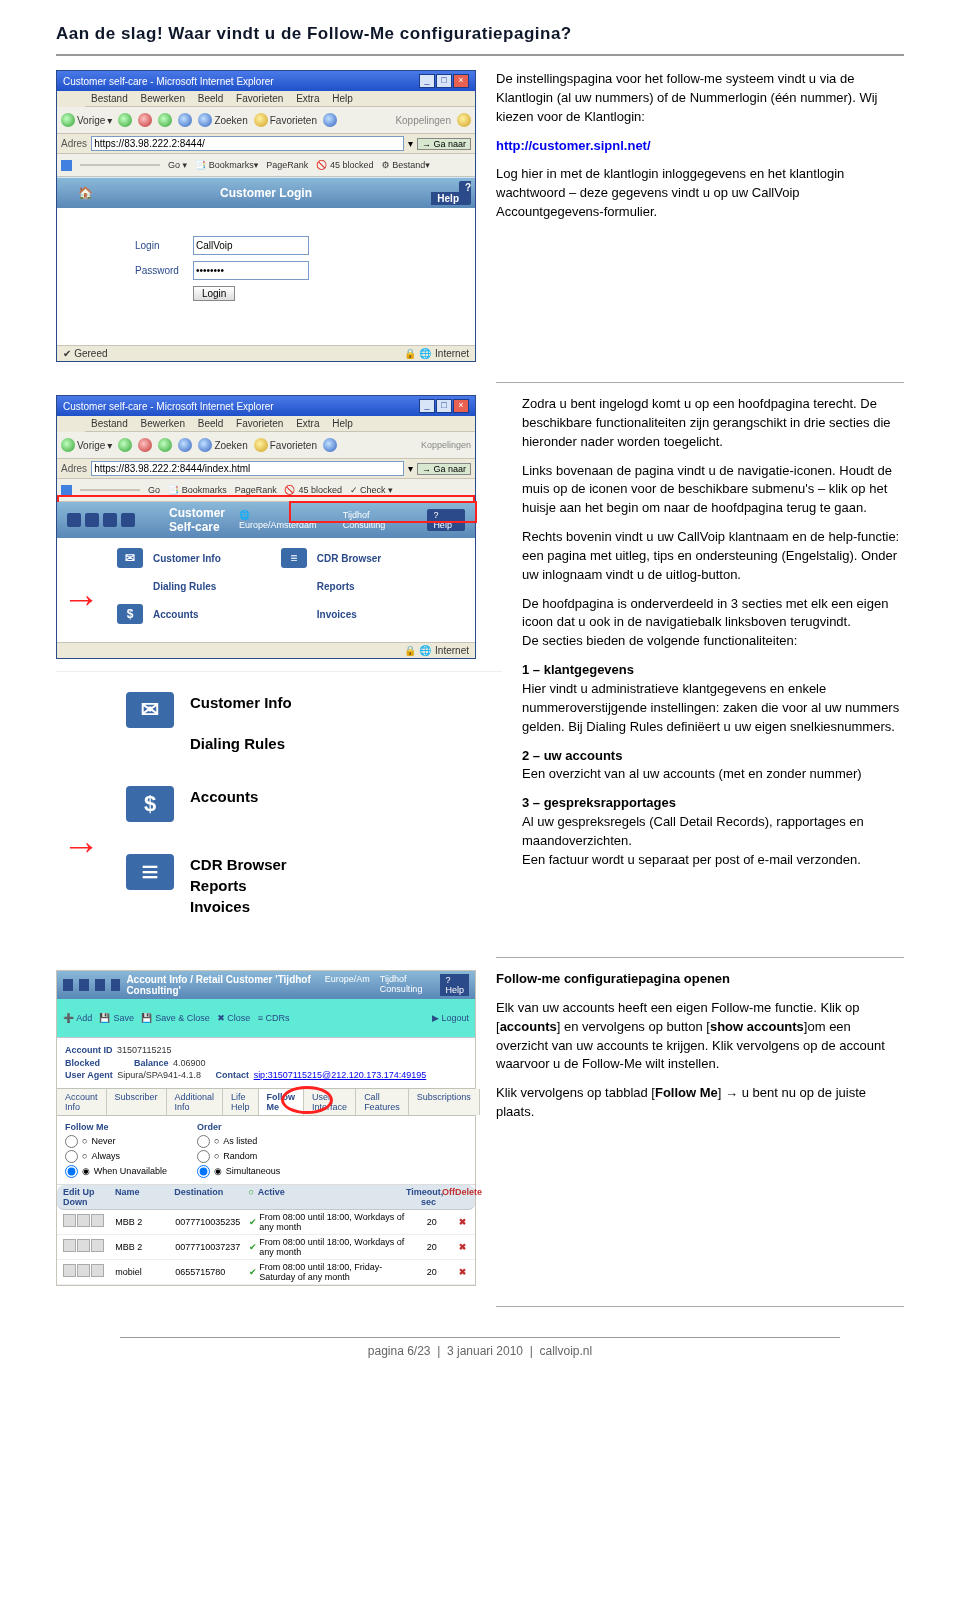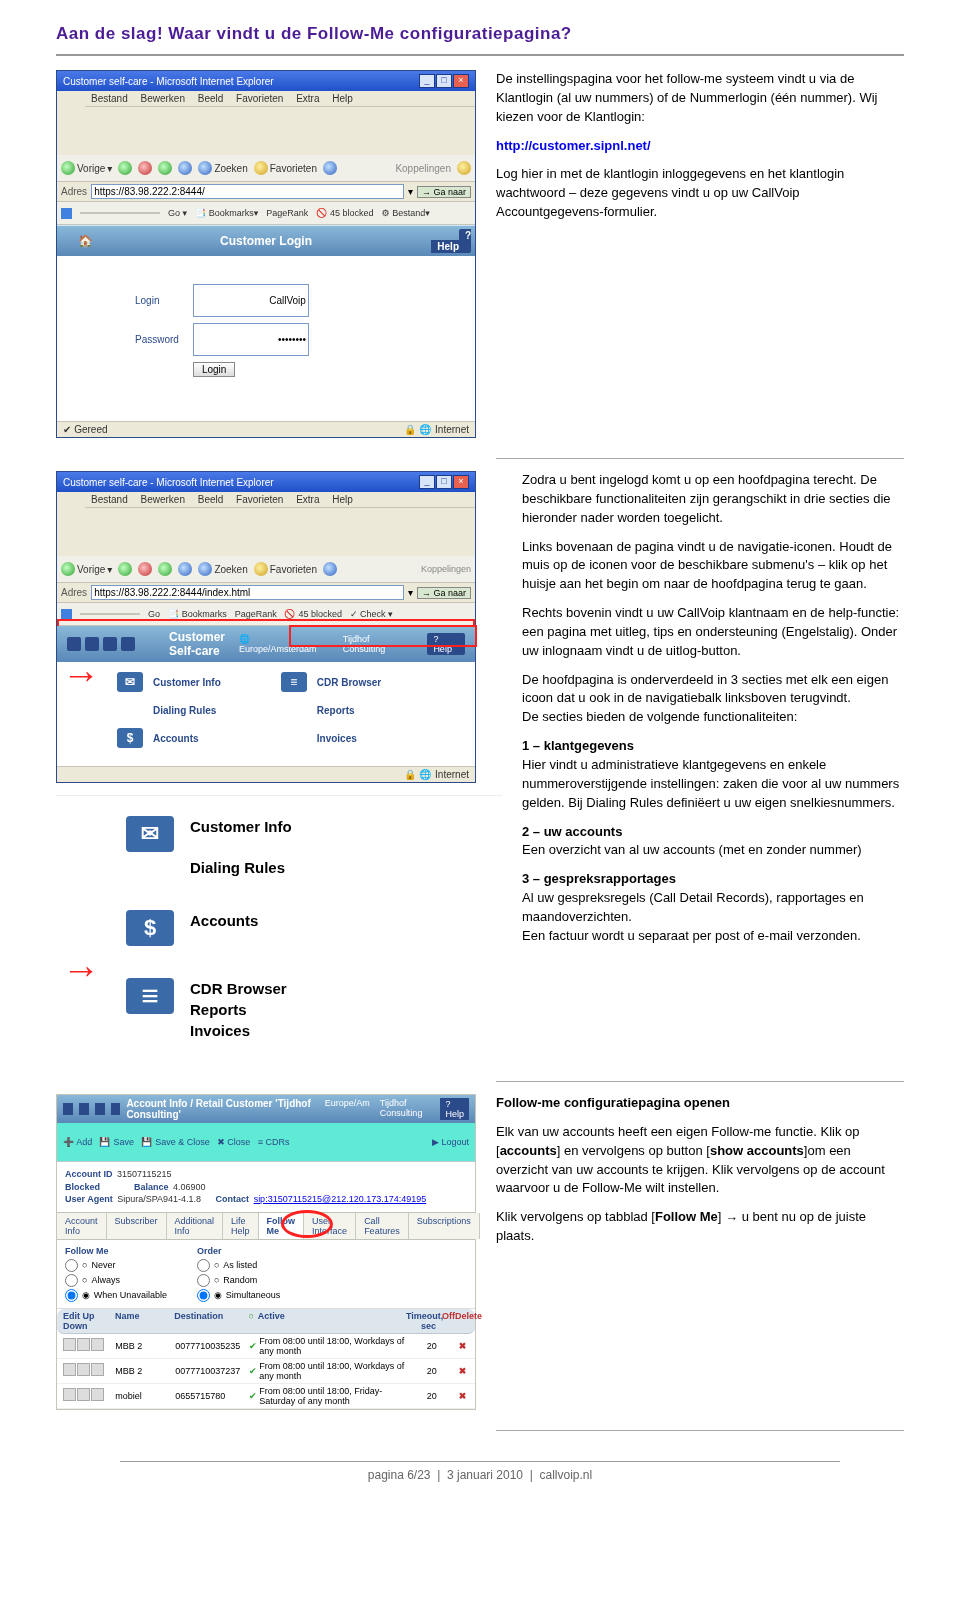--- a/index.html
+++ b/index.html
@@ -8,21 +8,21 @@
     font-family: Verdana, Arial, sans-serif;
     font-size: 13px;
     color: #000;
     background: #fff;
     width: 960px;
   }
   .page {
     padding: 24px 56px 20px 56px;
   }
   h2.section-title {
-    color: #4c1d95;
+    color: #0f172a;
     font-size: 17px;
     font-weight: bold;
     margin: 0 0 10px 0;
     letter-spacing: 0.5px;
   }
   hr.divider {
     border: none;
     border-top: 2px solid #999;
     margin: 4px 0 14px 0;
   }
@@ -104,21 +104,20 @@
   .ie-toolbar {
     background: #f0f0e8;
     border-bottom: 1px solid #c8c4b8;
     display: flex;
     align-items: center;
     padding: 2px 4px;
     gap: 6px;
     font-size: 10px;
     color: #333;
     height: 22px;
-    margin-top: 48px;
   }
   .ie-toolbar .btn {
     display: inline-flex;
     align-items: center;
     gap: 2px;
   }
   .ie-toolbar .circ {
     display: inline-block;
     width: 14px; height: 14px; border-radius: 50%;
   }
@@ -197,23 +196,22 @@
     padding-right: 10px;
   }
   .login-form-area .rcol table td {
     padding: 2px 6px;
     font-size: 10px;
     color: #2a4a8a;
   }
   .login-form-area input {
     border: 1px solid #7a9ac8;
     font-size: 10px;
-    padding: 10px 2px;
+    padding: 3px 2px;
     width: 110px;
-    text-align: right;
   }
   .login-btn {
     border: 1px solid #888;
     background: linear-gradient(to bottom, #fff, #ddd);
     font-size: 10px;
     padding: 1px 8px;
   }
   .ie-status {
     background: #ece9d8;
     border-top: 1px solid #c8c4b8;

